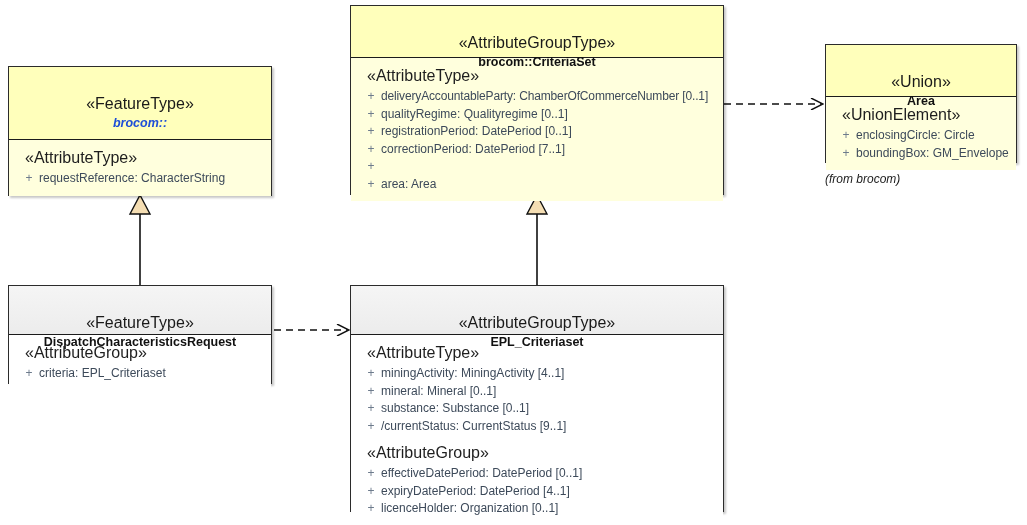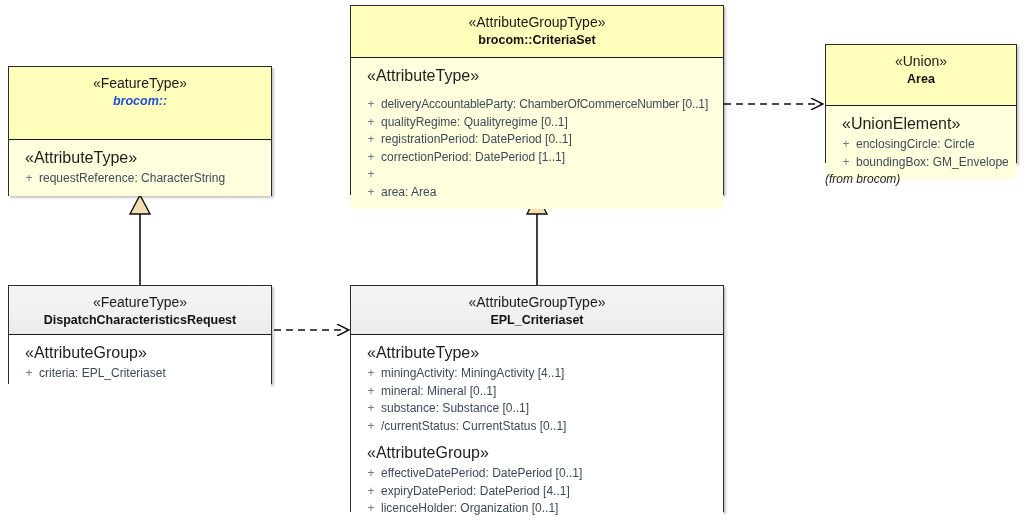--- a/index.html
+++ b/index.html
@@ -44,24 +44,25 @@
   .uml-box.yellow .body { background: #ffffdd; }
 
   
   .uml-box.grey { background: #ffffff; }
   .uml-box.grey .hdr {
     background: linear-gradient(180deg,#f5f5f5 0%,#ececec 100%);
   }
   .uml-box.grey .body { background: #ffffff; }
 
   .stereo {
-    font-size: 14px;
+    font-size: 16px;
     color: #1a1a1a;
     line-height: 1.35;
     white-space: nowrap;
+    margin-top: 19px;
   }
   .cname {
     font-size: 12.5px;
     font-weight: bold;
     color: #111111;
     line-height: 1.38;
     white-space: nowrap;
   }
   .cname.ital { font-style: italic; }
   .pkg {
@@ -89,21 +90,21 @@
     padding: 0 0 0 4px;
     white-space: nowrap;
   }
   .attr .vis {
     width: 20px;
     flex: 0 0 20px;
     text-align: center;
     color: #6d7b8c;
   }
   .attr .sig { color: #3d4a5a; }
-  .attr.tight .sig { letter-spacing: -0.15px; margin-top: 8px; }
+  .attr.tight .sig { letter-spacing: -0.15px; }
 
   .from-note {
     position: absolute;
     font-size: 12px;
     font-style: italic;
     color: #1a1a1a;
     white-space: nowrap;
   }
 
   
@@ -171,35 +172,35 @@
         <div class="attr">
           <span class="vis">+</span>
           <span class="sig">qualityRegime: Qualityregime [0..1]</span>
         </div>
         <div class="attr">
           <span class="vis">+</span>
           <span class="sig">registrationPeriod: DatePeriod [0..1]</span>
         </div>
         <div class="attr">
           <span class="vis">+</span>
-          <span class="sig">correctionPeriod: DatePeriod [1..1]</span>
+          <span class="sig">correctionPeriod: DatePeriod [7..1]</span>
         </div>
         <div class="attr">
           <span class="vis">+</span>
         </div>
         <div class="attr">
           <span class="vis">+</span>
           <span class="sig">area: Area</span>
         </div>
       </div>
     </div>
   </div>
 
   <div class="uml-box yellow" style="left:825px; top:44px; width:192px; height:119px;">
-    <div class="hdr" style="height:61px;">
+    <div class="hdr" style="height:52px;">
       <div class="stereo">«Union»</div>
       <div class="cname">Area</div>
     </div>
     <div class="body">
       <div class="compartment">
         <div class="comp-stereo">«UnionElement»</div>
         <div class="attr">
           <span class="vis">+</span>
           <span class="sig">enclosingCircle: Circle</span>
         </div>
@@ -244,21 +245,21 @@
         <div class="attr">
           <span class="vis">+</span>
           <span class="sig">mineral: Mineral [0..1]</span>
         </div>
         <div class="attr">
           <span class="vis">+</span>
           <span class="sig">substance: Substance [0..1]</span>
         </div>
         <div class="attr">
           <span class="vis">+</span>
-          <span class="sig">/currentStatus: CurrentStatus [0..1]</span>
+          <span class="sig">/currentStatus: CurrentStatus [9..1]</span>
         </div>
       </div>
       <div class="compartment" style="margin-top:7px;">
         <div class="comp-stereo">«AttributeGroup»</div>
         <div class="attr">
           <span class="vis">+</span>
           <span class="sig">effectiveDatePeriod: DatePeriod [0..1]</span>
         </div>
         <div class="attr">
           <span class="vis">+</span>

